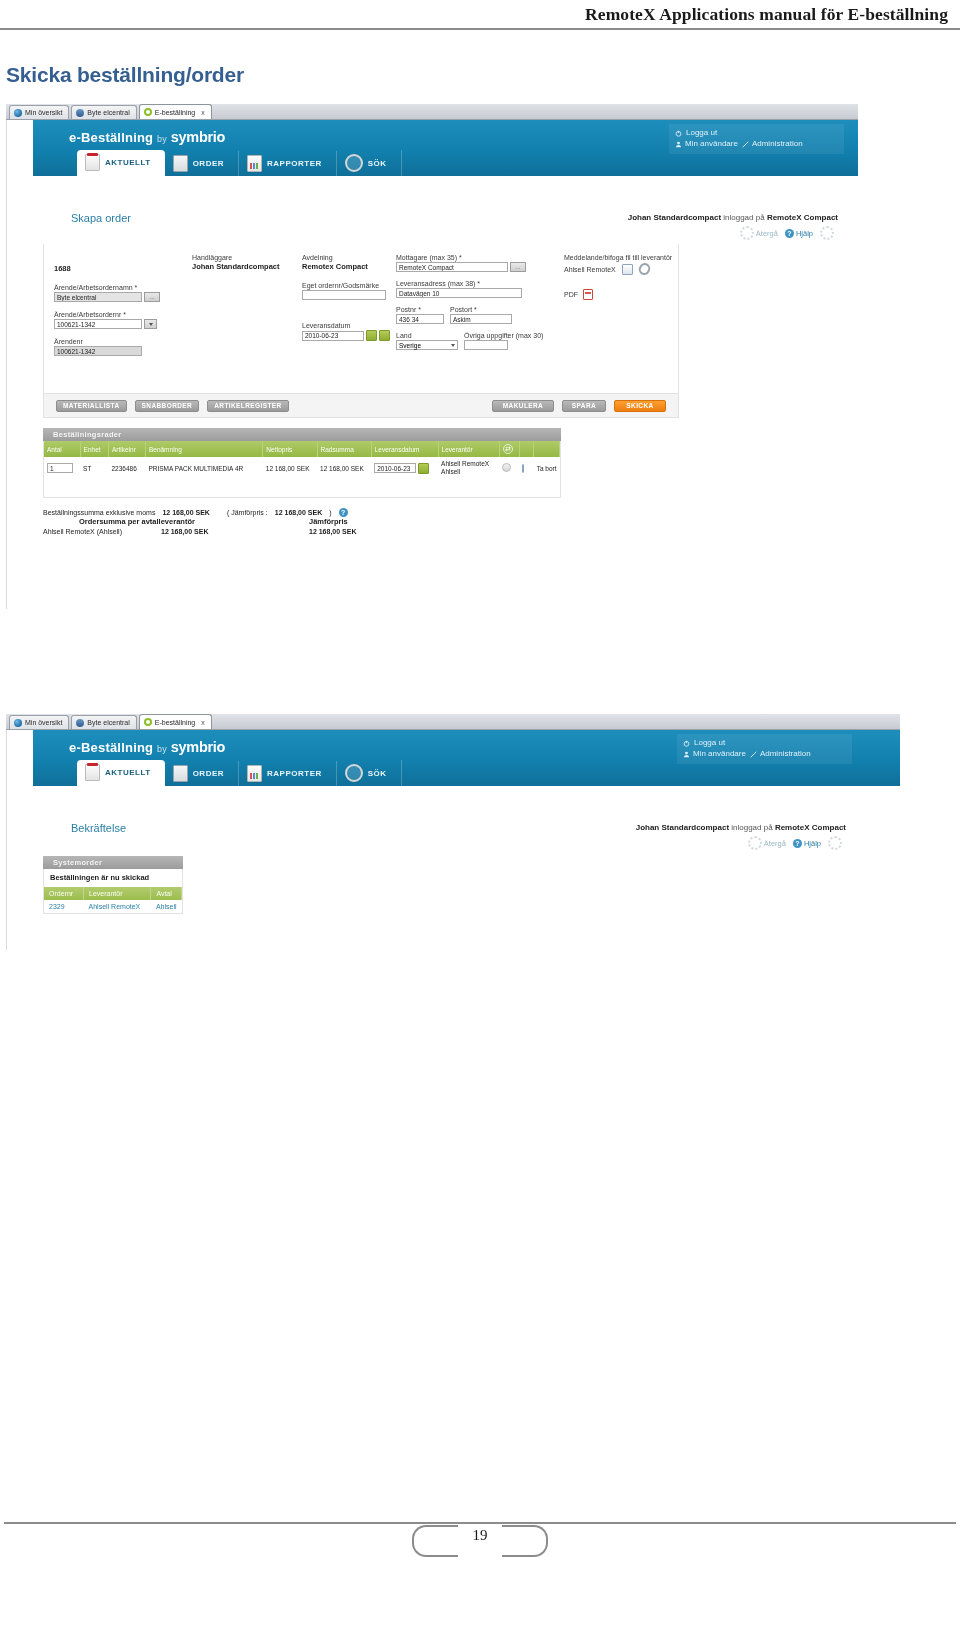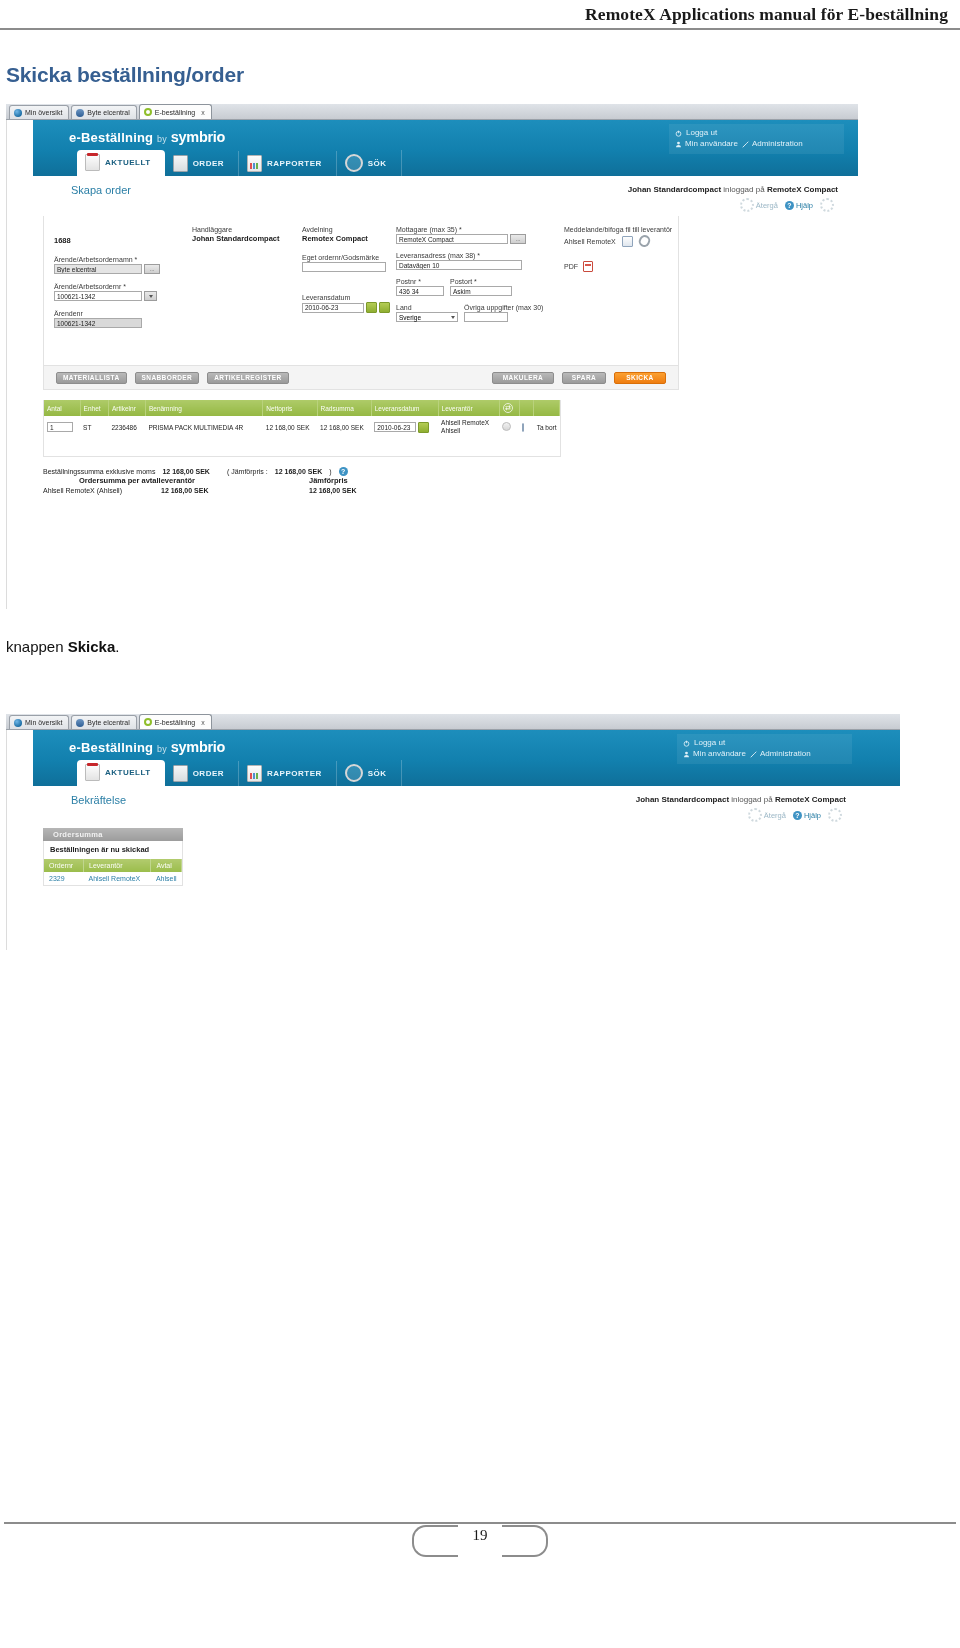--- a/index.html
+++ b/index.html
@@ -185,20 +185,21 @@
   .ico-order { background: linear-gradient(#f4f6f7,#d8dde0); border: 1px solid #9aa3aa; }
   .ico-rapporter { background: linear-gradient(#fcfcfc,#e8e8e8); border: 1px solid #b5b5b5; }
   .ico-rapporter::after { content:""; position:absolute; left:2px; bottom:2px; width:8px; height:6px;
      background: linear-gradient(to right,#e05050 0 2px,transparent 2px 3px,#4f8fd0 3px 5px,transparent 5px 6px,#69b24a 6px 8px); }
   .ico-sok { width: 14px; height: 14px; border-radius: 50%; border: 2px solid #d7d7d7; background: rgba(255,255,255,.15); }
 
   .page-title {
     color: #2b7fa6;
     font-size: 11px;
     padding: 8px 0 0 38px;
+    margin-top: 28px;
   }
   .logged-line {
     position: absolute;
     right: 20px;
     font-size: 8px;
     font-weight: bold;
     color: #222;
     white-space: nowrap;
   }
   .logged-line .light { font-weight: normal; color: #555; }
@@ -683,20 +684,21 @@
           <div class="gbtn">SNABBORDER</div>
           <div class="gbtn">ARTIKELREGISTER</div>
           <div style="flex:1;"></div>
           <div class="gbtn">MAKULERA</div>
           <div class="gbtn small">SPARA</div>
           <div class="gbtn orange" style="margin-right:0;">SKICKA</div>
         </div>
       </div>
 
       <div style="margin:10px 0 0 36px; width:518px;">
+        <div class="panel-bar">Beställningsrader</div>
         <div class="panel-body" style="padding:0;">
           <table class="lines-table">
             <thead>
               <tr>
                 <th style="width:34px;">Antal</th>
                 <th style="width:26px;">Enhet</th>
                 <th style="width:36px;">Artikelnr</th>
                 <th style="width:128px;">Benämning</th>
                 <th style="width:52px;">Nettopris</th>
                 <th style="width:52px;">Radsumma</th>
@@ -757,21 +759,20 @@
           <span class="b" style="width:148px;">12 168,00 SEK</span>
           <span class="b">12 168,00 SEK</span>
         </div>
       </div>
 
     </div>
   </div>
 </div>
 
 <div class="body-par" style="left:6px; top:632px; width:930px;">
-  <div><span>knappen </span><b>Skicka</b><span>.</span></div>
 </div>
 
 <div class="shot" style="left:6px; top:714px; width:894px; height:236px;">
   <div class="shot-inner">
 
     <div class="tabstrip">
       <div class="btab">
         <span class="favicon fav-globe"></span>
         <span>Min översikt</span>
       </div>
@@ -860,21 +861,21 @@
           </span>
           <span style="display:flex;align-items:center;gap:2px;color:#2b7fa6;">
             <span class="help-q">?</span>
             <span>Hjälp</span>
           </span>
           <span class="circ-faint"></span>
         </div>
       </div>
 
       <div style="margin:6px 0 0 36px; width:140px;">
-        <div class="panel-bar">Ordersumma</div>
+        <div class="panel-bar">Systemorder</div>
         <div class="panel-body" style="padding:0;">
           <div class="conf-msg">Beställningen är nu skickad</div>
           <table class="conf-table" style="width:100%;">
             <thead>
               <tr>
                 <th style="width:34px;">Ordernr</th>
                 <th style="width:62px;">Leverantör</th>
                 <th>Avtal</th>
               </tr>
             </thead>

